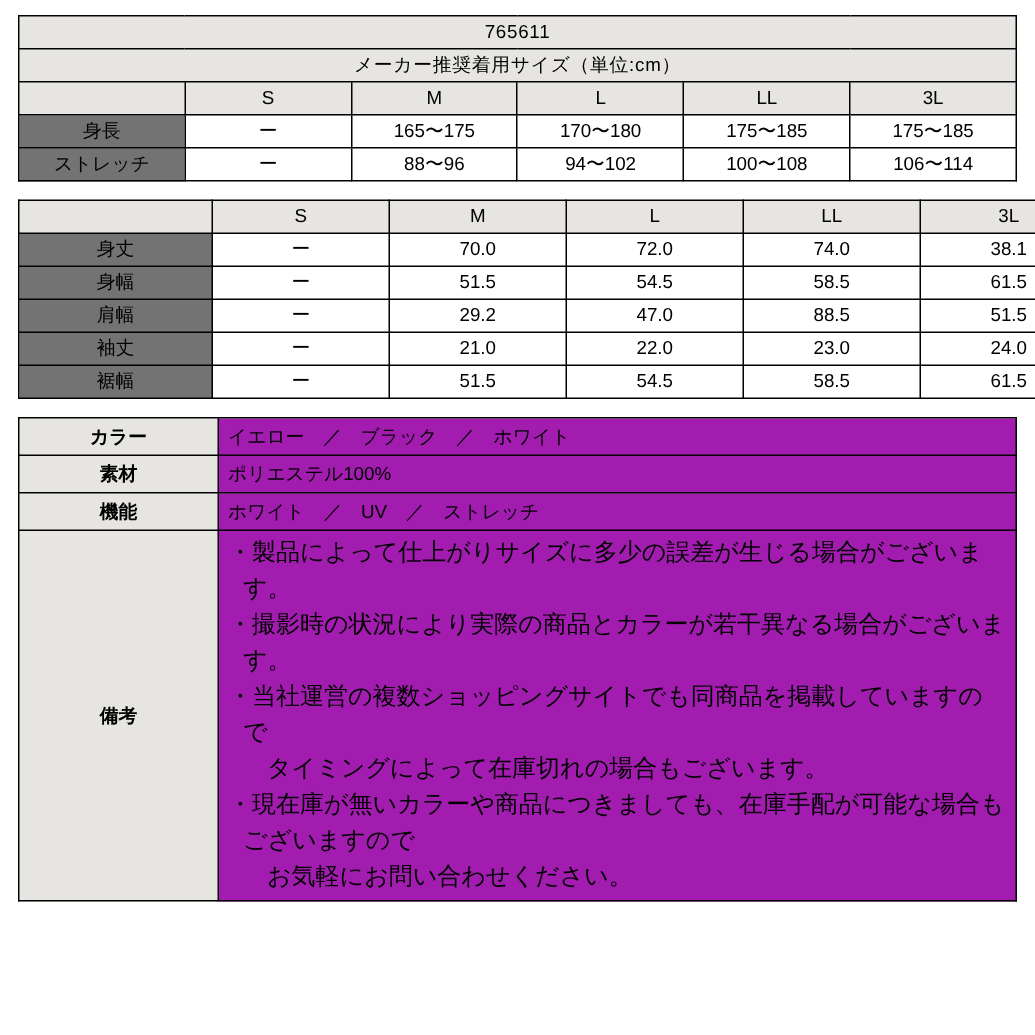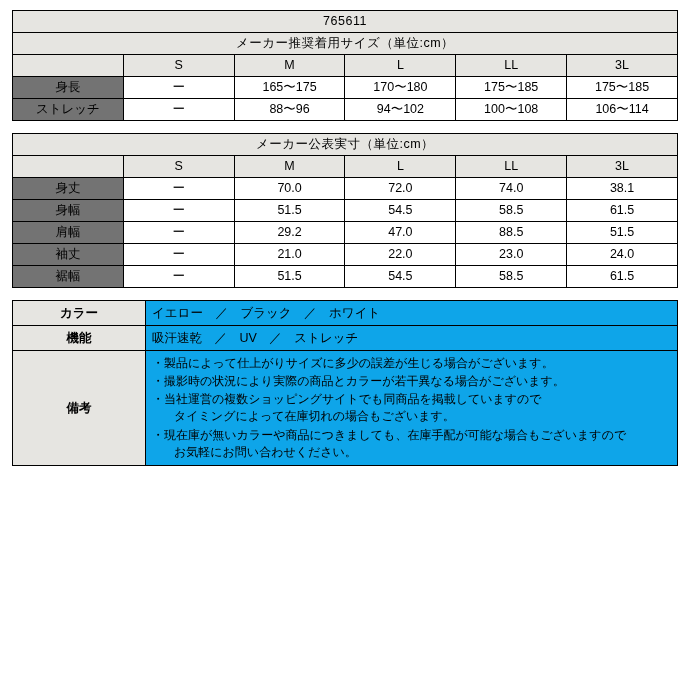--- a/index.html
+++ b/index.html
@@ -74,37 +74,36 @@
   }
   table.info td.lab {
     background: #e6e5e1;
     font-weight: bold;
     text-align: center;
     width: 120px;
     vertical-align: middle;
   }
   table.info td.val {
     text-align: left;
-    background: #0ea5e9;
+    background: #a21caf;
   }
   .notes {
     margin: 0;
     padding: 0;
     list-style: none;
   }
   .notes li {
     padding: 0 0 0 10px;
     text-indent: -10px;
     line-height: 1.5;
-    font-size: 12px;
+    font-size: 16px;
   }
   .notes li.cont {
     padding-left: 10px;
     text-indent: 0;
-    font-family: Liberation Mono, monospace;
   }
 </style>
 </head>
 <body>
 
 <div class="page">
 
   <table class="sz">
     <tbody>
       <tr class="title-row">
@@ -135,23 +134,20 @@
         <td>88〜96</td>
         <td>94〜102</td>
         <td>100〜108</td>
         <td>106〜114</td>
       </tr>
     </tbody>
   </table>
 
   <table class="sz">
     <tbody>
-      <tr class="title-row">
-        <td colspan="6">メーカー公表実寸（単位:cm）</td>
-      </tr>
       <tr class="head-row">
         <td class="rowlabel blank"></td>
         <td class="sizecol">S</td>
         <td class="sizecol">M</td>
         <td class="sizecol">L</td>
         <td class="sizecol">LL</td>
         <td class="sizecol">3L</td>
       </tr>
       <tr>
         <td class="rowlabel">身丈</td>
@@ -196,22 +192,26 @@
     </tbody>
   </table>
 
   <table class="info">
     <tbody>
       <tr>
         <td class="lab">カラー</td>
         <td class="val">イエロー　／　ブラック　／　ホワイト</td>
       </tr>
       <tr>
+        <td class="lab">素材</td>
+        <td class="val">ポリエステル100%</td>
+      </tr>
+      <tr>
         <td class="lab">機能</td>
-        <td class="val">吸汗速乾　／　UV　／　ストレッチ</td>
+        <td class="val">ホワイト　／　UV　／　ストレッチ</td>
       </tr>
       <tr>
         <td class="lab">備考</td>
         <td class="val">
           <ul class="notes">
             <li>・製品によって仕上がりサイズに多少の誤差が生じる場合がございます。</li>
             <li>・撮影時の状況により実際の商品とカラーが若干異なる場合がございます。</li>
             <li>・当社運営の複数ショッピングサイトでも同商品を掲載していますので</li>
             <li class="cont">　タイミングによって在庫切れの場合もございます。</li>
             <li>・現在庫が無いカラーや商品につきましても、在庫手配が可能な場合もございますので</li>

